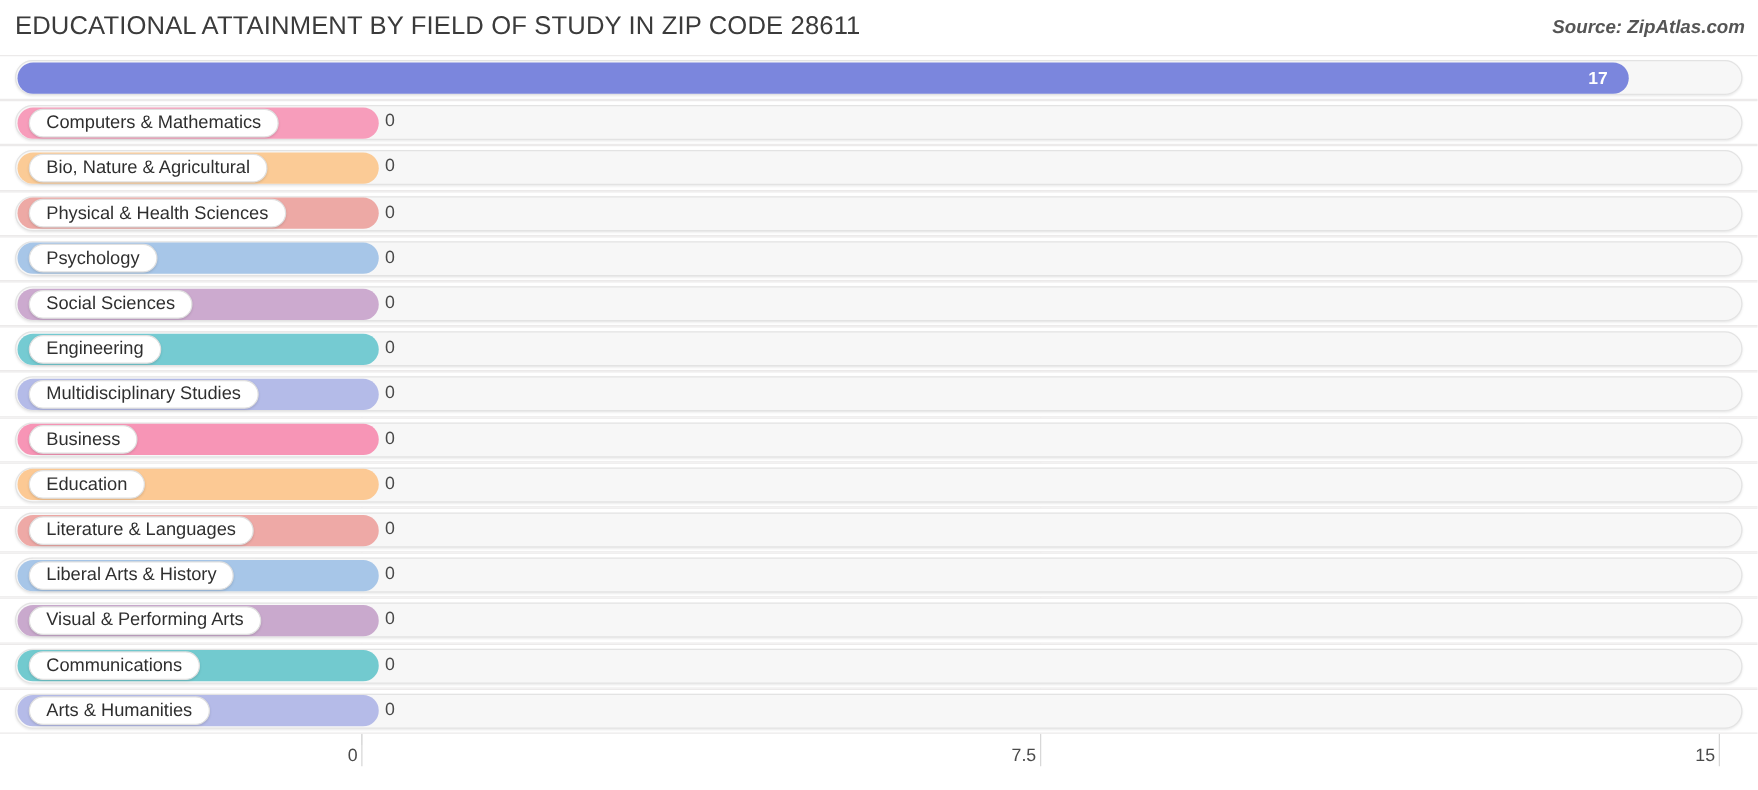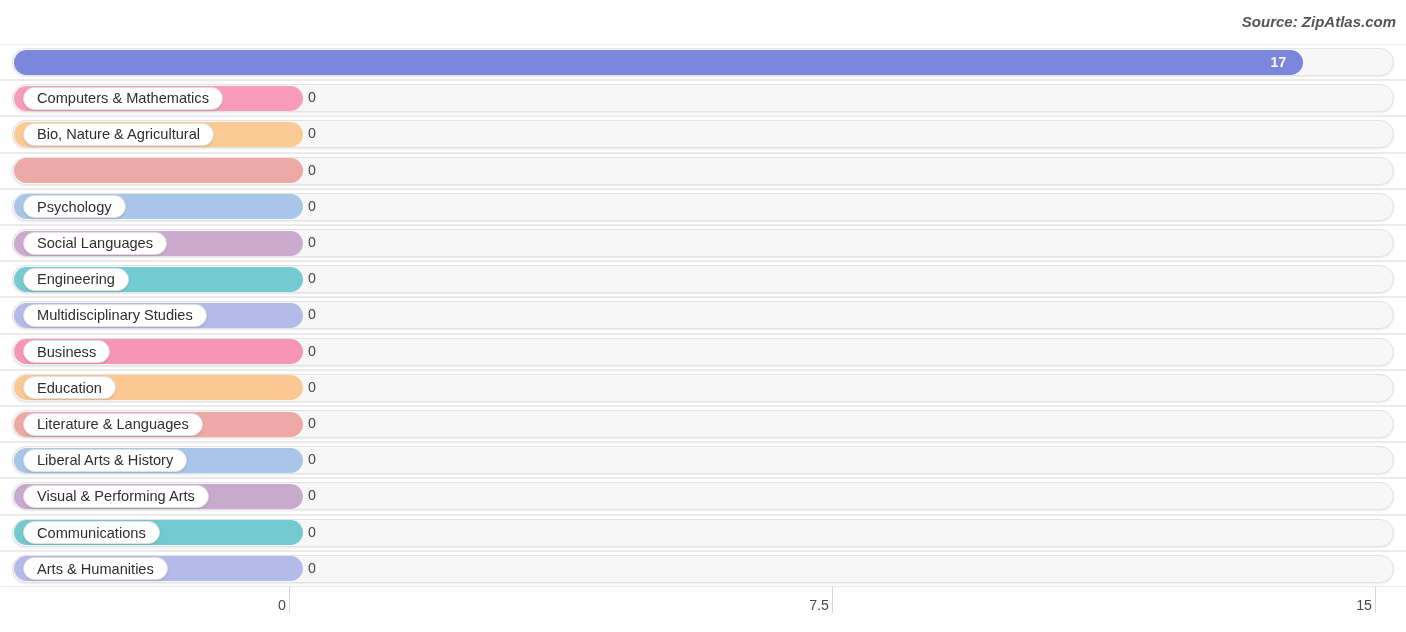--- a/index.html
+++ b/index.html
@@ -157,20 +157,21 @@
     top: 0;
     width: 1px;
     height: 17px;
     background: #d8d8d8;
   }
 </style>
 </head>
 <body>
 
 <div id="header">
+  <div id="chart-title">EDUCATIONAL ATTAINMENT BY FIELD OF STUDY IN ZIP CODE 28611</div>
   <div id="source-label">Source: ZipAtlas.com</div>
 </div>
 
 <div id="plot">
     <div class="gridline edge" style="left: 289px;"></div>
     <div class="gridline" style="left: 832px;"></div>
     <div class="gridline" style="left: 1375px;"></div>
     <div class="row" style="top: 0px;">
       <div class="row-bg"></div>
       <div class="track"></div>
@@ -192,37 +193,40 @@
       <div class="bar" style="width: 289px; background: rgb(251, 203, 150);"></div>
       <div class="label-pill">
         <span>Bio, Nature &amp; Agricultural</span>
       </div>
       <div class="value-out" style="left: 308px;">0</div>
     </div>
     <div class="row" style="top: 108.6px;">
       <div class="row-bg"></div>
       <div class="track"></div>
       <div class="bar" style="width: 289px; background: rgb(237, 169, 165);"></div>
+      <div class="label-pill">
+        <span>Physical &amp; Health Sciences</span>
+      </div>
       <div class="value-out" style="left: 308px;">0</div>
     </div>
     <div class="row" style="top: 144.8px;">
       <div class="row-bg"></div>
       <div class="track"></div>
       <div class="bar" style="width: 289px; background: rgb(167, 198, 232);"></div>
       <div class="label-pill">
         <span>Psychology</span>
       </div>
       <div class="value-out" style="left: 308px;">0</div>
     </div>
     <div class="row" style="top: 181px;">
       <div class="row-bg"></div>
       <div class="track"></div>
       <div class="bar" style="width: 289px; background: rgb(204, 170, 207);"></div>
       <div class="label-pill">
-        <span>Social Languages</span>
+        <span>Social Sciences</span>
       </div>
       <div class="value-out" style="left: 308px;">0</div>
     </div>
     <div class="row" style="top: 217.2px;">
       <div class="row-bg"></div>
       <div class="track"></div>
       <div class="bar" style="width: 289px; background: rgb(117, 203, 210);"></div>
       <div class="label-pill">
         <span>Engineering</span>
       </div>

